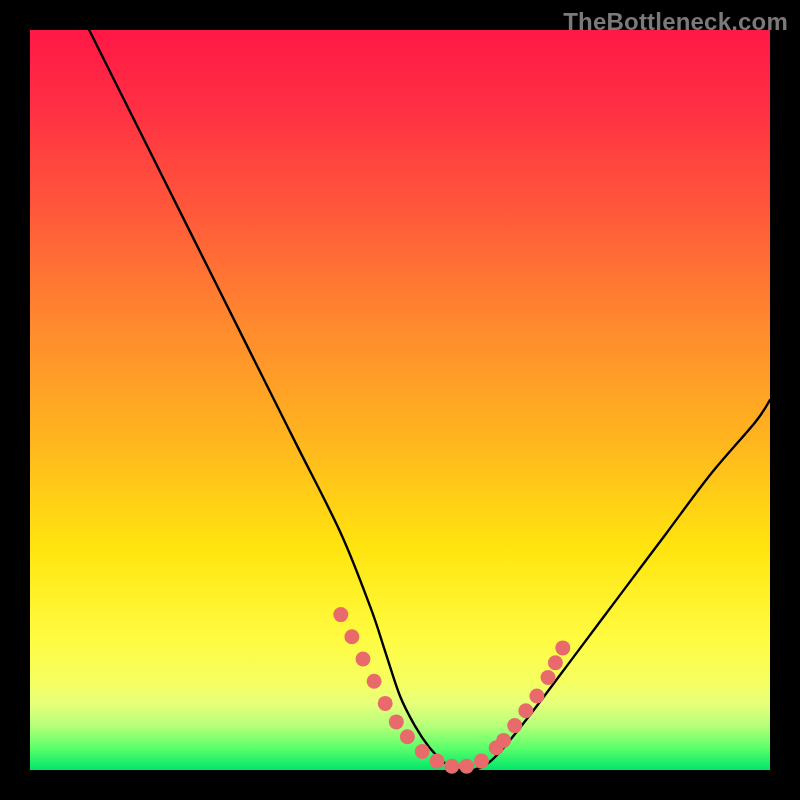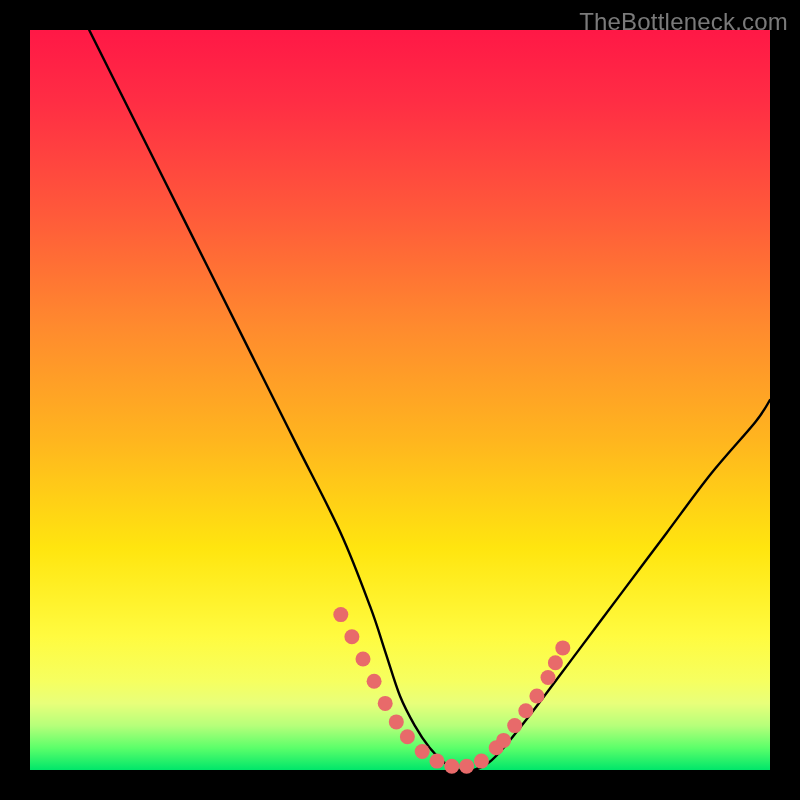--- a/index.html
+++ b/index.html
@@ -40,21 +40,21 @@
       #5cff6a 97%,
       #00e66a 100%
     );
   }
   .watermark {
     position: absolute;
     top: 8px;
     right: 12px;
     font-family: Arial, Helvetica, sans-serif;
     font-size: 24px;
-    font-weight: 400;
+    font-weight: 700;
     color: #7a7a7a;
     letter-spacing: 0.2px;
     user-select: none;
   }
   svg.curve {
     position: absolute;
     left: 0;
     top: 0;
     width: 740px;
     height: 740px;

